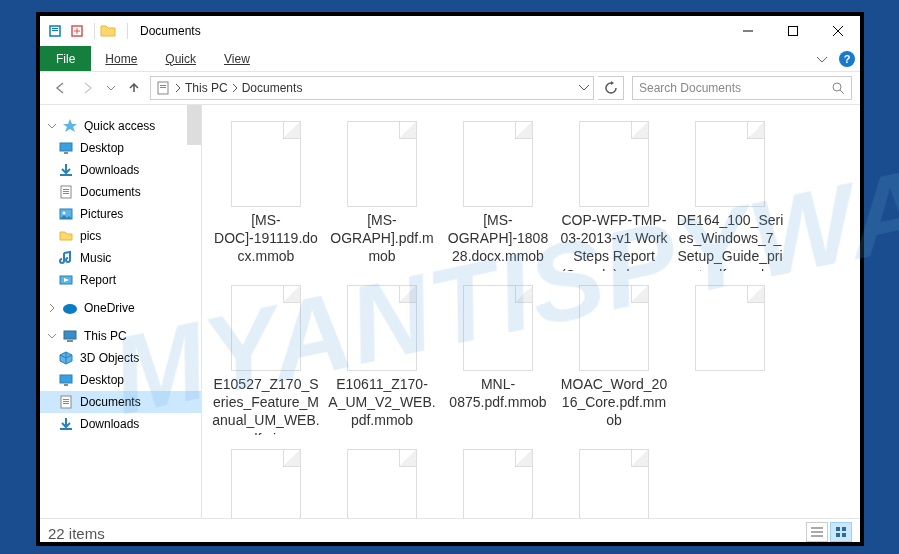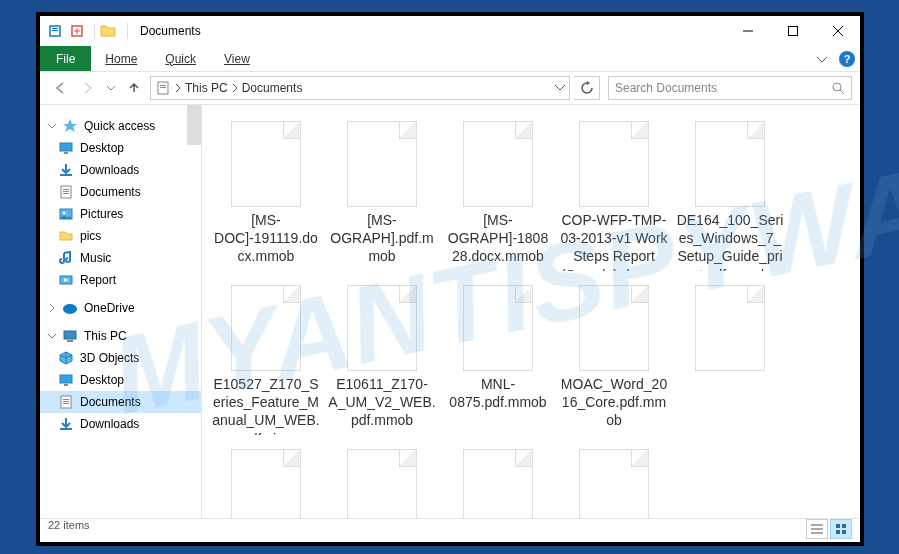--- a/index.html
+++ b/index.html
@@ -17,34 +17,34 @@
 .ribbon .spacer { flex: 1; }
 .ribbon .expand { width: 24px; display: flex; align-items: center; justify-content: center; }
 .ribbon .help { width: 26px; display: flex; align-items: center; justify-content: center; color: #fff; }
 .help-circle { width: 16px; height: 16px; border-radius: 50%; background: #1979ca; color: #fff; display: flex; align-items: center; justify-content: center; font-size: 11px; font-weight: bold; }
 .navbar { height: 32px; display: flex; align-items: center; padding: 4px 8px; gap: 4px; }
 .nav-arrow { width: 24px; height: 24px; display: flex; align-items: center; justify-content: center; color: #888; }
 .address { flex: 1; height: 24px; border: 1px solid #ccc; display: flex; align-items: center; padding: 0 4px; font-size: 12px; gap: 4px; }
 .address .crumb { display: flex; align-items: center; gap: 4px; color: #333; }
 .address .spacer { flex: 1; }
 .refresh { width: 26px; height: 24px; border: 1px solid #ccc; border-left: none; display: flex; align-items: center; justify-content: center; }
-.searchbox { width: 244px; height: 24px; border: 1px solid #ccc; margin-left: 4px; display: flex; align-items: center; padding: 0 6px; font-size: 12px; color: #888; }
+.searchbox { width: 220px; height: 24px; border: 1px solid #ccc; margin-left: 4px; display: flex; align-items: center; padding: 0 6px; font-size: 12px; color: #888; }
 .searchbox .spacer { flex: 1; }
 .body { flex: 1; display: flex; overflow: hidden; border-top: 1px solid #e5e5e5; }
 .sidebar { width: 162px; border-right: 1px solid #e5e5e5; overflow-y: auto; padding: 4px 0; font-size: 12px; position: relative; }
 .tree-item { display: flex; align-items: center; padding: 3px 4px 3px 18px; gap: 6px; white-space: nowrap; }
 .tree-item.root { padding-left: 8px; margin-top: 6px; }
 .tree-item.selected { background: #cce8ff; }
 .tree-item .icon { width: 16px; height: 16px; flex-shrink: 0; }
 .content { flex: 1; overflow-y: auto; padding: 12px 8px; display: flex; flex-wrap: wrap; align-content: flex-start; gap: 6px 4px; position: relative; }
 .file-item { width: 112px; display: flex; flex-direction: column; align-items: center; text-align: center; font-size: 14px; color: #333; padding: 4px 2px; }
 .file-thumb { width: 70px; height: 86px; background: #fff; border: 1px solid #ddd; margin-bottom: 4px; position: relative; }
 .file-thumb::after { content: ""; position: absolute; top: 0; right: 0; width: 16px; height: 16px; background: linear-gradient(135deg, transparent 50%, #f0f0f0 50%); border-left: 1px solid #ddd; border-bottom: 1px solid #ddd; }
 .file-label { line-height: 1.3; word-break: break-word; max-height: 60px; overflow: hidden; }
-.statusbar { height: 24px; border-top: 1px solid #e5e5e5; display: flex; align-items: flex-start; padding: 0 8px; font-size: 11px; color: #555; }
+.statusbar { height: 24px; border-top: 1px solid #e5e5e5; display: flex; align-items: flex-end; padding: 0 8px; font-size: 15px; color: #555; }
 .statusbar .spacer { flex: 1; }
 .view-btn { width: 22px; height: 20px; border: 1px solid #ccc; margin-left: 2px; display: flex; align-items: center; justify-content: center; }
 .view-btn.active { background: #cce8ff; border-color: #99d1ff; }
 svg { display: block; }
 .scrollhint { position: absolute; top: 0; right: 0; width: 14px; height: 40px; background: #ddd; }
 .watermark { position: absolute; left: 100px; top: 180px; font-size: 110px; font-weight: 900; color: rgba(99,164,214,0.18); letter-spacing: 2px; transform: rotate(-12deg); pointer-events: none; white-space: nowrap; font-family: Arial, sans-serif; font-style: italic; }
 </style>
 </head>
 <body>
 

